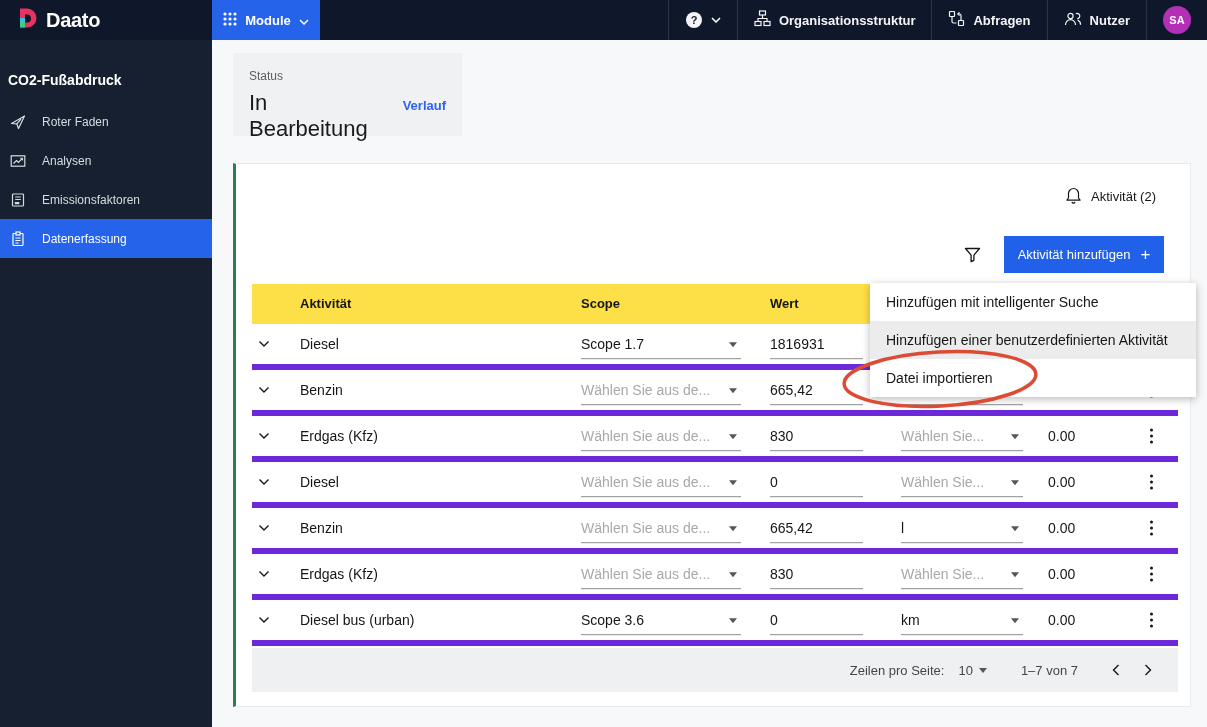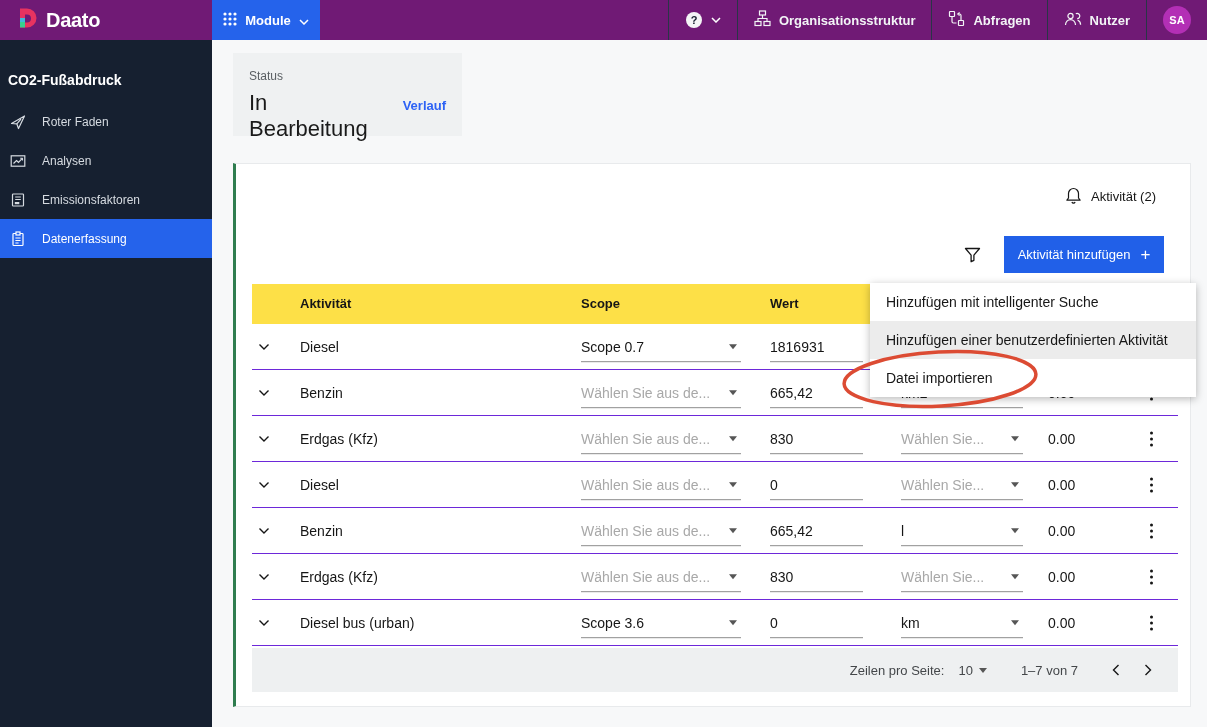--- a/index.html
+++ b/index.html
@@ -3,21 +3,21 @@
 <meta charset="utf-8">
 <style>
   * { margin:0; padding:0; box-sizing:border-box; }
   html,body { width:1207px; height:727px; }
   body {
     position:relative; overflow:hidden;
     font-family:"Liberation Sans", sans-serif;
     background:#f7f8f9; color:#161616;
   }
   
-  .topbar { position:absolute; left:0; top:0; width:1207px; height:40px; background:#701a75; z-index:20; }
+  .topbar { position:absolute; left:0; top:0; width:1207px; height:40px; background:#0f172a; z-index:20; }
   .logo { position:absolute; left:16px; top:0; height:40px; display:flex; align-items:center; gap:8px; }
   .logo-text { color:#fff; font-size:20px; font-weight:bold; letter-spacing:-0.3px; }
   .module-tab { position:absolute; left:212px; top:0; width:108px; height:40px; background:#2563eb;
     display:flex; align-items:center; justify-content:center; gap:8px; color:#fff; font-size:13px; font-weight:bold; cursor:pointer; }
   .top-right { position:absolute; right:0; top:0; height:40px; display:flex; align-items:stretch; }
   .top-item { display:flex; align-items:center; gap:8px; padding:0 16px; border-left:1px solid #2a3547;
     color:#f2f4f6; font-size:13px; font-weight:bold; cursor:pointer; }
   .avatar { width:28px; height:28px; border-radius:50%; background:#b32fb5; color:#fff; font-size:11px; font-weight:bold;
     display:flex; align-items:center; justify-content:center; }
   
@@ -41,21 +41,21 @@
   .action-row { position:absolute; top:72px; right:26px; display:flex; align-items:center; gap:14px; }
   .add-btn { width:160px; height:37px; background:#2160e8; color:#fff; border:none; font-size:13px;
     font-family:"Liberation Sans",sans-serif; display:flex; align-items:center; justify-content:center; gap:10px; cursor:pointer;margin-left:8px; }
   .add-btn .plus { font-size:17px; font-weight:normal; }
   .filter-btn { display:flex; cursor:pointer; }
   
   .tbl { position:absolute; left:16px; top:120px; width:926px; }
   .thead { height:40px; background:#fde047; position:relative; }
   .th { position:absolute; top:0; line-height:40px; font-size:13px; font-weight:bold; color:#161616; }
   .th.c-name { left:48px; } .th.c-scope { left:329px; } .th.c-wert { left:518px; }
-  .trow { height:46px; border-bottom:1px solid #6d28d9; position:relative; }
+  .trow { height:46px; border-bottom:6px solid #6d28d9; position:relative; }
   .cell { position:absolute; top:50%; transform:translateY(-50%); font-size:14px; }
   .expander { left:6px; cursor:pointer; display:flex; }
   .c2-name { left:48px; }
   .field { display:flex; justify-content:space-between; align-items:center;
     border-bottom:1px solid #8d8d8d; padding:0 4px 6px 0; transform:translateY(-34%); cursor:pointer; }
   .f-scope { left:329px; width:160px; }
   .f-wert  { left:518px; width:93px; cursor:text; }
   .f-unit  { left:649px; width:122px; }
   .c2-co2 { left:796px; }
   .kebab { left:894px; cursor:pointer; display:flex; flex-direction:column; gap:3px; padding:4px; }
@@ -252,21 +252,21 @@
     </div>
 
     <div class="trow">
       <span class="cell expander">
         <svg width="12" height="8" viewBox="0 0 12 8">
             <polyline points="1.5,1.5 6,6 10.5,1.5" fill="none" stroke="#161616" stroke-width="1.4"></polyline>
           </svg>
       </span>
       <span class="cell c2-name">Diesel</span>
       <span class="cell field f-scope">
-        <span class="ellip">Scope 0.7</span>
+        <span class="ellip">Scope 1.7</span>
           <span class="caret"></span>
       </span>
       <span class="cell field f-wert">
         <span>1816931</span>
       </span>
       <span class="cell field f-unit">
         <span class="ellip"></span>
           <span class="caret"></span>
       </span>
       <span class="cell kebab">

